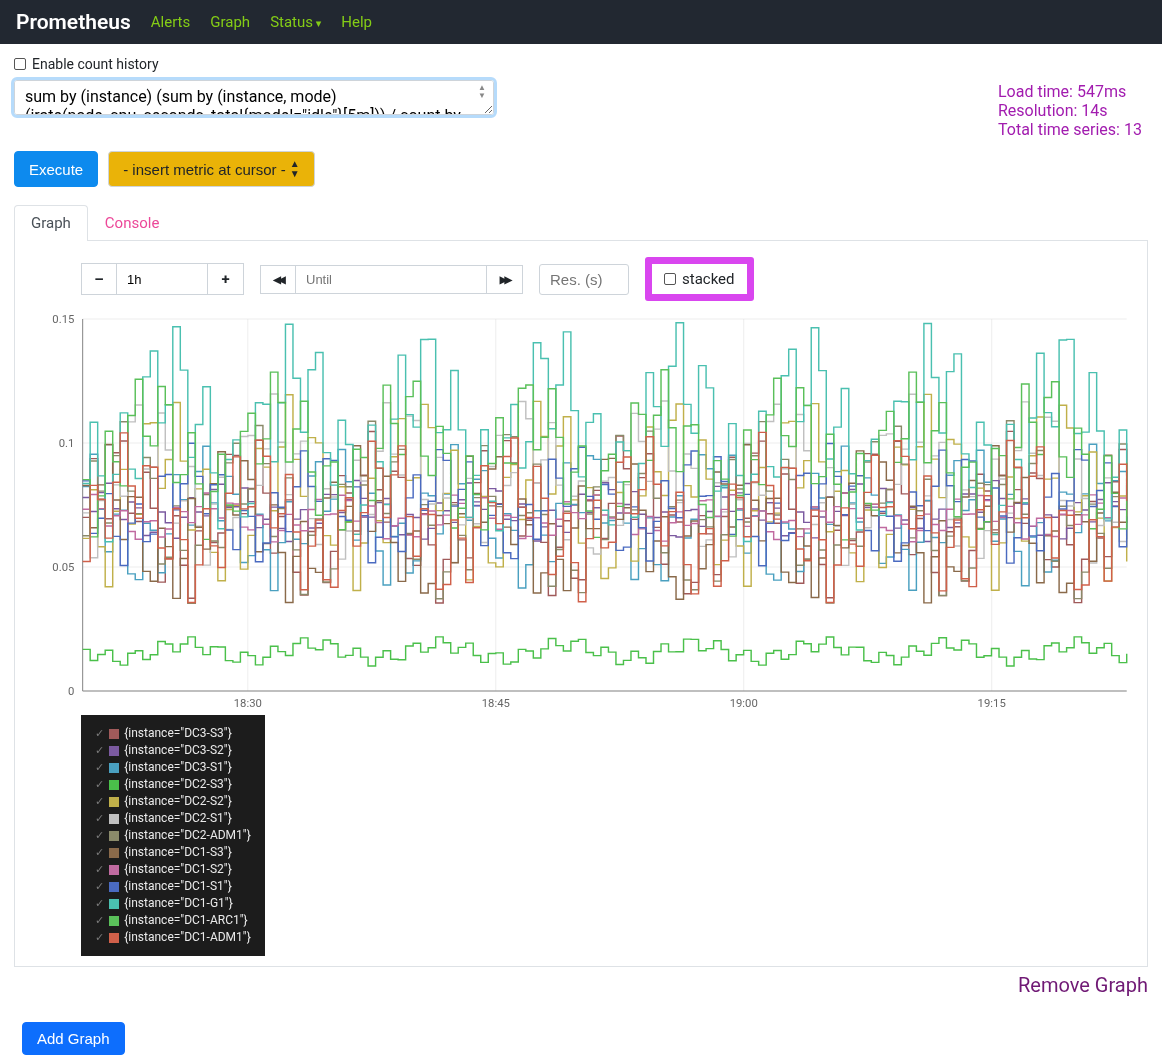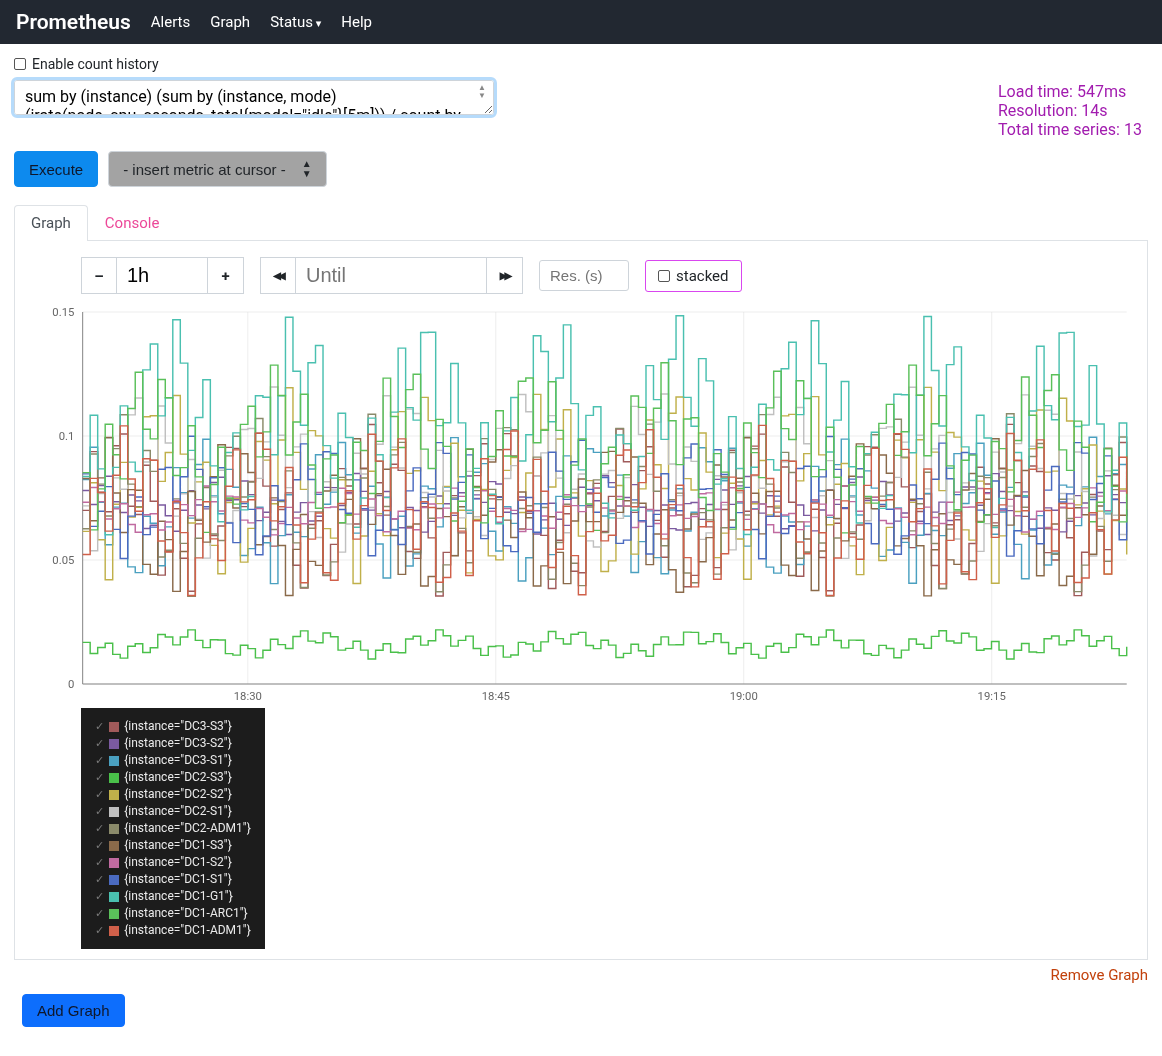--- a/index.html
+++ b/index.html
@@ -1,57 +1,57 @@
 <!DOCTYPE html>
 <html><head>
 <meta charset="utf-8">
 <style>
 * { box-sizing: border-box; margin: 0; padding: 0; }
 body { font-family: -apple-system, BlinkMacSystemFont, "Segoe UI", Roboto, "Helvetica Neue", Arial, sans-serif; font-size: 14px; color: #212529; background: #fff; }
 .navbar { background: #222831; color: #fff; padding: 10px 16px; display: flex; align-items: center; gap: 20px; }
 .navbar .brand { font-size: 21px; font-weight: 600; color: #fff; }
-.navbar .nav-item { color: #ffffff; cursor: pointer; font-size: 15px; }
+.navbar .nav-item { color: #84cc16; cursor: pointer; font-size: 15px; }
 .navbar .nav-item.dropdown::after { content: " ▾"; font-size: 11px; }
 .container { padding: 12px 14px; }
 .history-row { display: flex; align-items: center; gap: 6px; margin-bottom: 8px; }
 .checkbox-box { width: 12px; height: 12px; border: 1.5px solid #555; border-radius: 2px; display: inline-block; }
 .query-row { display: flex; align-items: flex-start; gap: 12px; }
 .query-text { flex: 1; position: relative; }
 .query-text textarea { width: 100%; height: 35px; padding: 6px 10px; font-size: 16px; border: 1px solid #ced4da; border-radius: 3px; resize: vertical; outline: 3px solid #b6dbfb; outline-offset: 0; font-family: inherit; }
 .query-spinner { position: absolute; right: 8px; top: 4px; display: flex; flex-direction: column; font-size: 8px; color: #888; line-height: 8px; }
 .stats { font-size: 16px; color: #a21caf; min-width: 150px; padding-top: 2px; }
 .stats div { white-space: nowrap; }
 .exec-row { display: flex; gap: 10px; margin-top: 12px; }
 .btn { border: 1px solid transparent; border-radius: 4px; padding: 7px 14px; font-size: 15px; cursor: pointer; background: #fff; }
-.btn-primary { background: #0d8aee; color: #0f172a; border-color: #0d8aee; }
+.btn-primary { background: #0d8aee; color: #ffffff; border-color: #0d8aee; }
 .btn-primary.add { background: #0d6efd; border-color: #0d6efd; }
-.btn-outline { border: 1px solid #ced4da; background: #a3a3a3; color: #212529; display: flex; align-items: center; gap: 16px; }
+.btn-outline { border: 1px solid #ced4da; background: #eab308; color: #212529; display: flex; align-items: center; gap: 4px; }
 .tabs { display: flex; border-bottom: 1px solid #dee2e6; margin-top: 18px; }
 .tab { padding: 8px 16px; cursor: pointer; color: #ec4899; border: 1px solid transparent; border-bottom: none; border-top-left-radius: 4px; border-top-right-radius: 4px; font-size: 15px; }
 .tab.active { color: #495057; background: #fff; border-color: #dee2e6 #dee2e6 #fff; margin-bottom: -1px; }
 .panel { border: 1px solid #dee2e6; border-top: none; padding: 16px 10px 10px 10px; }
 .controls { display: flex; gap: 16px; align-items: center; padding-left: 56px; margin-bottom: 10px; }
 .input-group { display: flex; }
 .input-group .seg { border: 1px solid #ced4da; padding: 6px 10px; background: #fff; font-size: 15px; display: flex; align-items: center; justify-content: center; }
 .input-group .seg:not(:first-child) { border-left: none; }
 .input-group .seg.btn-seg { cursor: pointer; min-width: 36px; font-weight: bold; }
-.input-group .seg input { border: none; outline: none; font-size: 20px; width: 70px; background: transparent; }
+.input-group .seg input { border: none; outline: none; font-size: 13px; width: 70px; background: transparent; }
 .input-group .seg.until input { width: 170px; }
 .input-group.res input { border: 1px solid #ced4da; padding: 6px 10px; font-size: 15px; width: 90px; border-radius: 3px; outline: none; }
-.stacked-btn { border: 1px solid #d946ef; padding: 6px 12px; font-size: 15px; border-radius: 3px; background: #fff; cursor: pointer; display: flex; align-items: center; gap: 6px; }
+.stacked-btn { border: 7px solid #d946ef; padding: 6px 12px; font-size: 15px; border-radius: 3px; background: #fff; cursor: pointer; display: flex; align-items: center; gap: 6px; }
 .chart-wrap { position: relative; height: 400px; margin-top: 8px; }
 .chart-svg { width: 100%; height: 100%; }
 .legend { background: #1c1c1c; color: #d8d8d8; font-size: 12px; padding: 10px 14px; display: inline-block; margin-left: 56px; margin-top: 4px; }
 .legend-row { display: flex; align-items: center; gap: 5px; line-height: 17px; cursor: pointer; }
 .legend-check { color: #7a7a7a; font-size: 11px; }
 .legend-swatch { width: 10px; height: 10px; display: inline-block; }
 .legend-label { color: #eaeaea; }
 .footer-row { display: flex; justify-content: flex-end; margin-top: 6px; }
-.remove-link { color: #c2410c; cursor: pointer; font-size: 15px; }
-.add-row { margin-top: 10px; padding-left: 8px; }
+.remove-link { color: #701a75; cursor: pointer; font-size: 20px; }
+.add-row { margin-top: 25px; padding-left: 8px; }
 </style>
 </head>
 <body>
 
 <div class="navbar">
   <span class="brand">Prometheus</span>
   <span class="nav-item">Alerts</span>
   <span class="nav-item">Graph</span>
   <span class="nav-item dropdown">Status</span>
   <span class="nav-item">Help</span>

